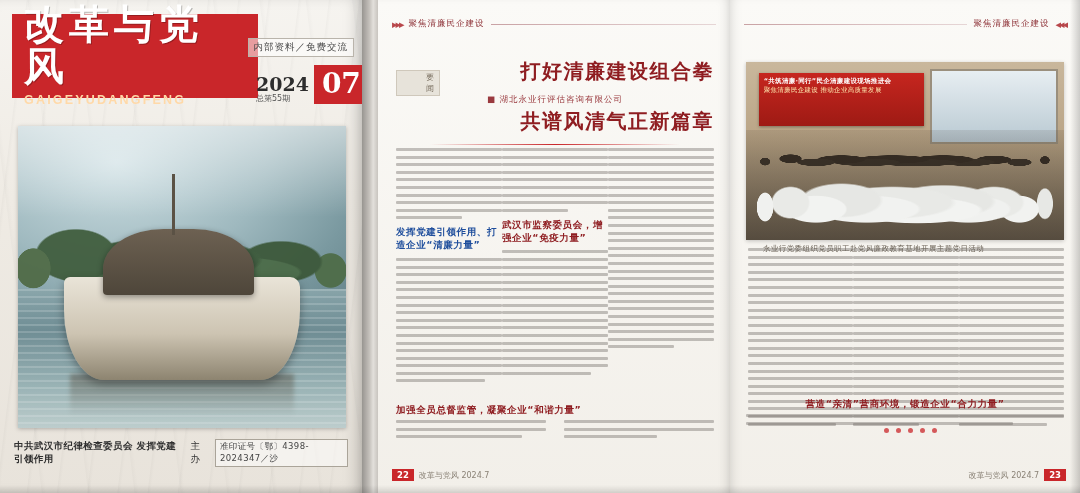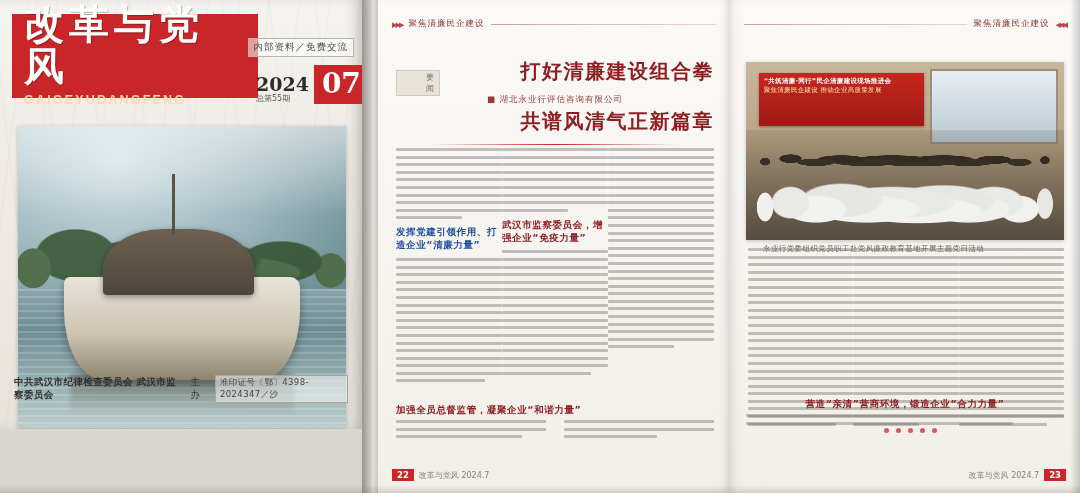--- a/index.html
+++ b/index.html
@@ -10,21 +10,21 @@
     overflow: hidden;
   }
   #stage {
     position: relative;
     width: 1080px; height: 493px;
     background: #d9d5cf;
   }
 
   
   #cover {
-    position: absolute; left: 0; top: 0; width: 362px; height: 429px;
+    position: absolute; left: 0; top: 0; width: 362px; height: 493px;
     background: linear-gradient(180deg, #f6f4f0 0%, #efebe4 40%, #e8e3db 100%);
     box-shadow: inset -10px 0 18px -10px rgba(0,0,0,.35);
     overflow: hidden;
   }
   
   #cover .paper-streaks {
     position:absolute; inset:0;
     background:
       repeating-linear-gradient(97deg, rgba(255,255,255,0) 0px, rgba(255,255,255,0) 26px, rgba(0,0,0,.022) 27px, rgba(255,255,255,0) 30px),
       repeating-linear-gradient(83deg, rgba(255,255,255,0) 0px, rgba(255,255,255,0) 41px, rgba(0,0,0,.018) 42px, rgba(255,255,255,0) 46px);
@@ -350,21 +350,21 @@
       <div class="sky-haze"></div>
       <div class="trees"></div>
       <div class="water"></div>
       <div class="reflect"></div>
       <div class="boat"></div>
       <div class="cabin"></div>
       <div class="mast"></div>
     </div>
 
     <div id="cover-footer">
-      <span class="sponsor">中共武汉市纪律检查委员会  武汉市监察委员会</span>
+      <span class="sponsor">中共武汉市纪律检查委员会  发挥党建引领作用</span>
       <span class="host">主办</span>
       <span class="code">准印证号〔鄂〕4398-2024347／沙</span>
     </div>
   </div>
 
   <div id="spine"></div>
 
   <div id="spread">
 
     <div class="page" id="page-left">

